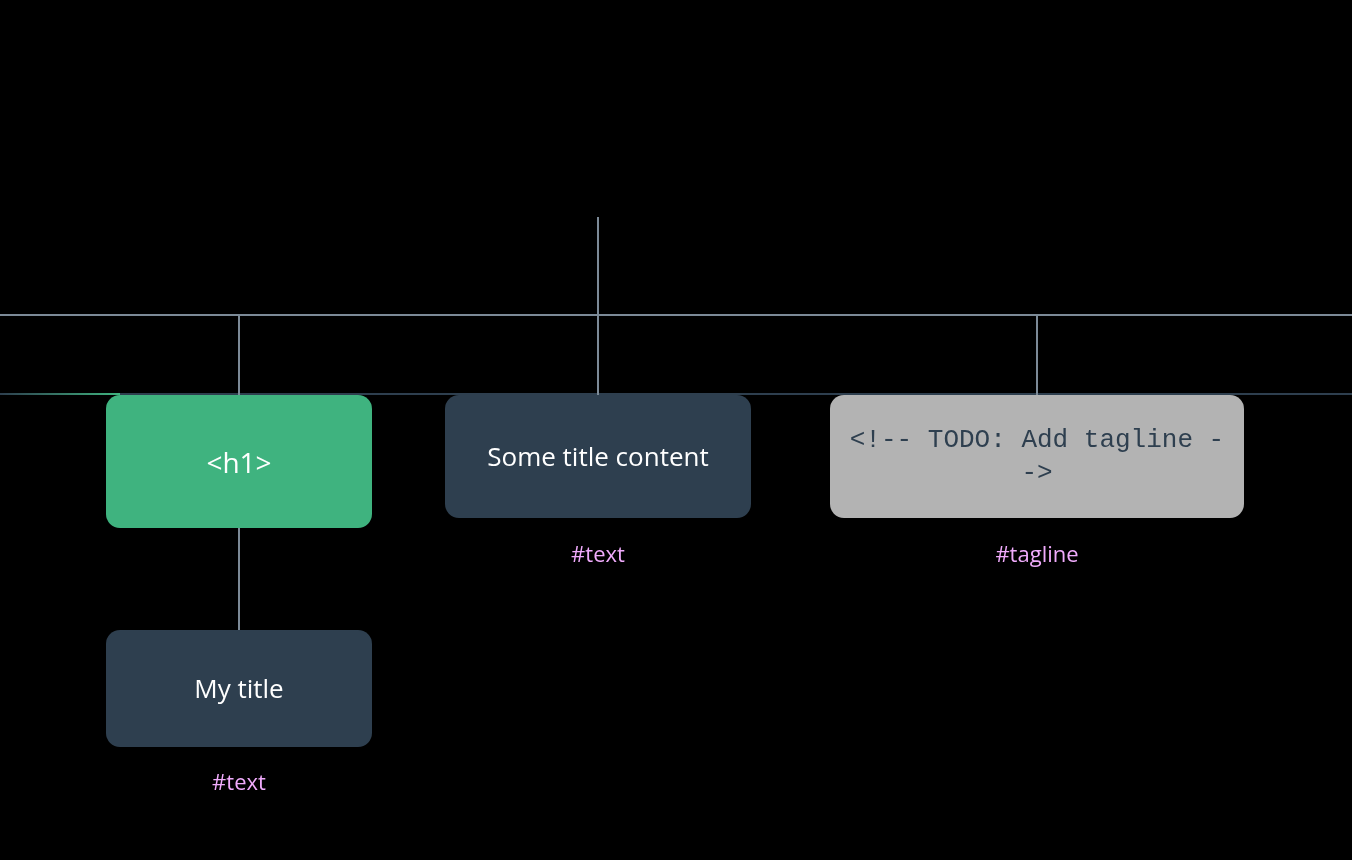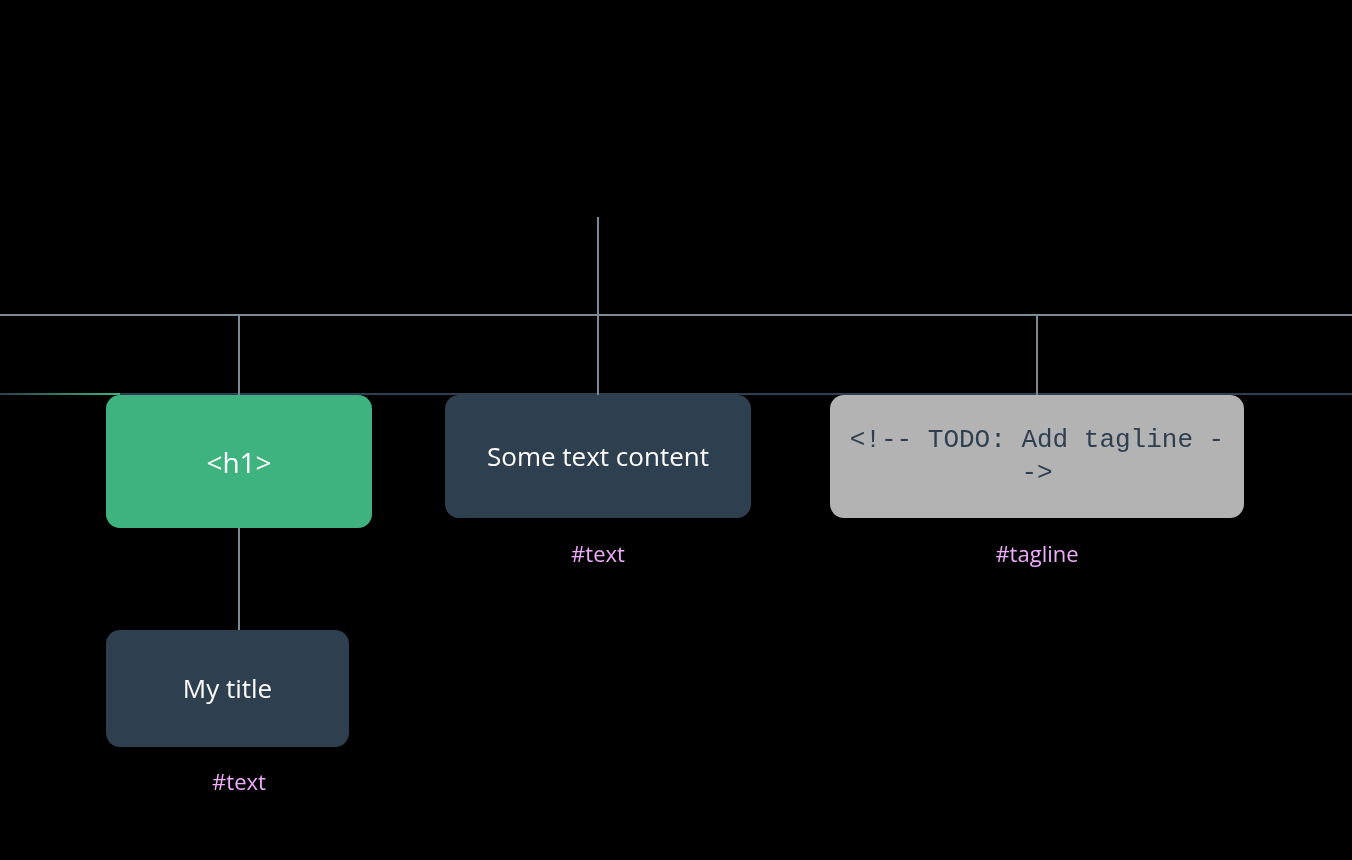--- a/index.html
+++ b/index.html
@@ -88,33 +88,33 @@
   <div class="connector-v" style="left:1036px; top:314px; height:82px;"></div>
 
   <div class="connector-v" style="left:238px; top:528px; height:102px;"></div>
 
 
   <div class="node node-element" style="left:106px; top:395px; width:266px; height:133px;">
     <span>&lt;h1&gt;</span>
   </div>
 
   <div class="node node-text" style="left:445px; top:395px; width:306px; height:123px;">
-    <span>Some text content</span>
+    <span>Some title content</span>
   </div>
   <div class="caption" style="left:545px; top:538px; width:106px;">
     <span>#text</span>
   </div>
 
   <div class="node node-comment" style="left:830px; top:395px; width:414px; height:123px;">
     <span>&lt;!-- TODO: Add tagline  --&gt;</span>
   </div>
   <div class="caption" style="left:960px; top:538px; width:154px;">
     <span>#tagline</span>
   </div>
 
-  <div class="node node-text" style="left:106px; top:630px; width:243px; height:117px;">
+  <div class="node node-text" style="left:106px; top:630px; width:266px; height:117px;">
     <span>My title</span>
   </div>
   <div class="caption" style="left:186px; top:766px; width:106px;">
     <span>#text</span>
   </div>
 
 </div>
 
 </body></html>

